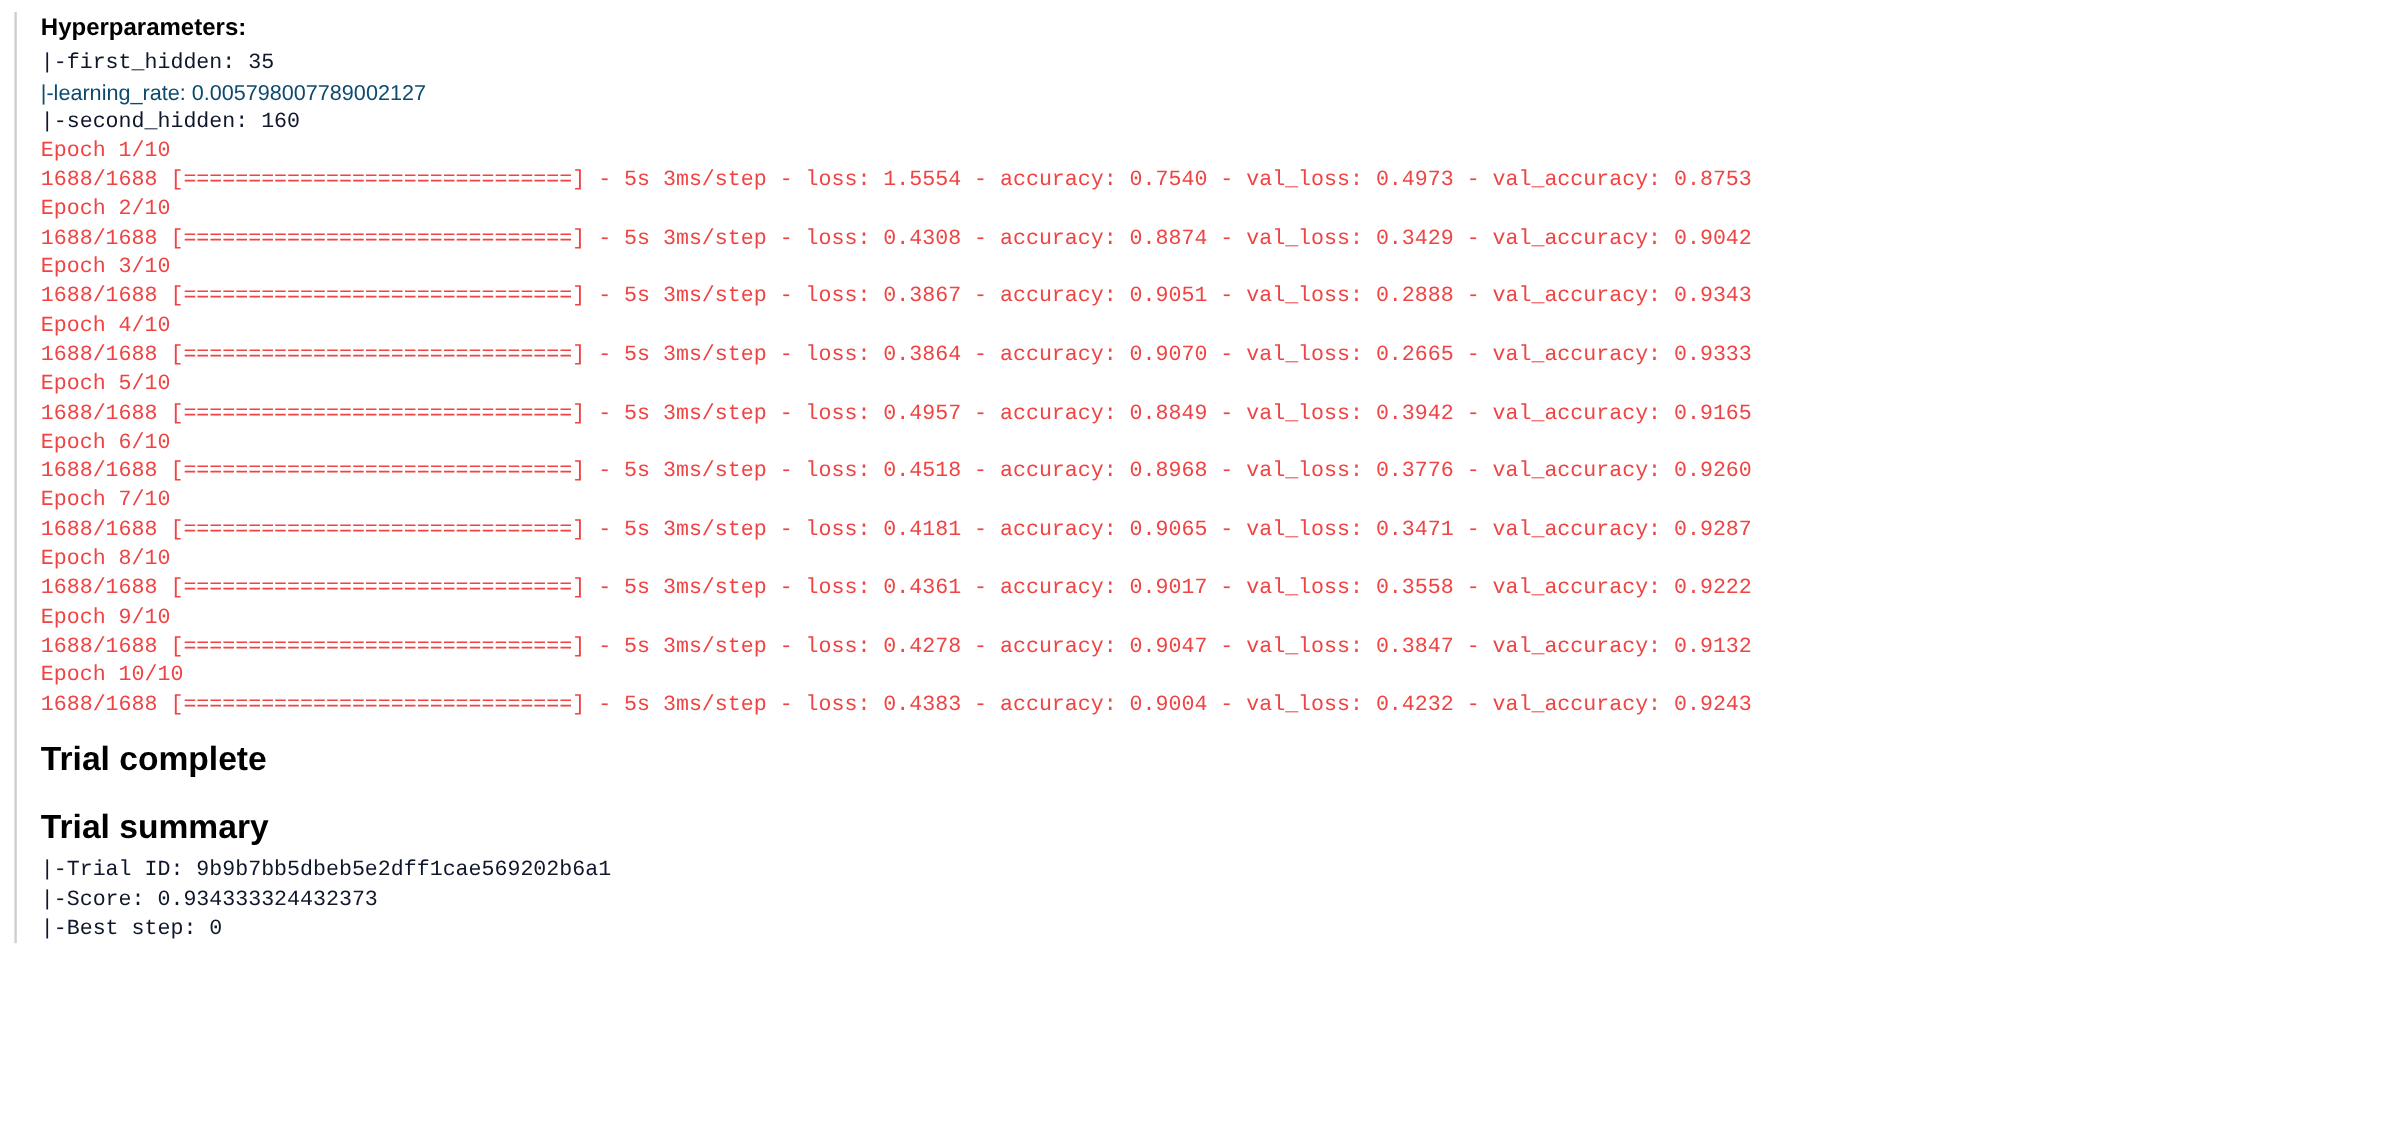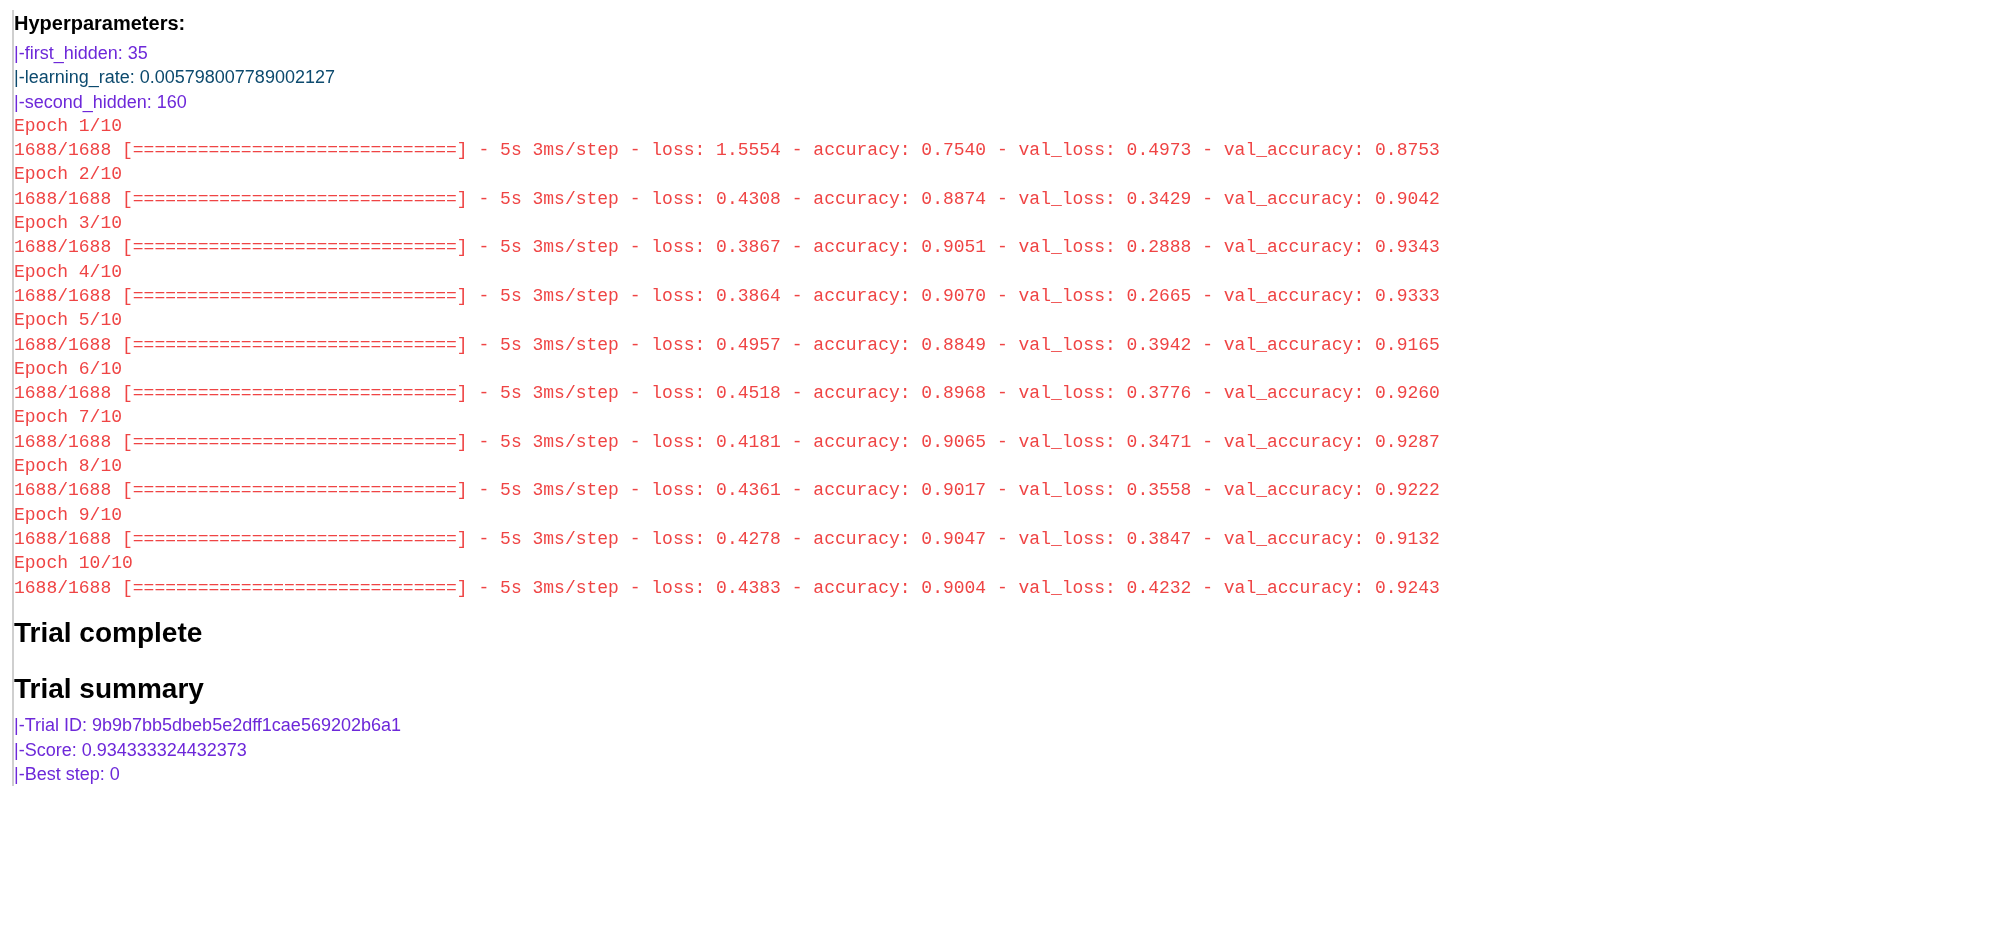--- a/index.html
+++ b/index.html
@@ -8,36 +8,36 @@
     background: #ffffff;
     color: #000000;
     margin: 0;
     padding: 10px 12px;
     line-height: 1.35;
     width: 1999px;
     box-sizing: border-box;
   }
   .border-left {
     border-left: 2px solid #cfcfcf;
-    padding-left: 0;
+    padding-left: 20px;
   }
   .heading {
     font-weight: bold;
     font-size: 28px;
     margin-bottom: 4px;
   }
   .heading-top {
     font-weight: bold;
     font-size: 20px;
     margin-top: 0;
   }
   .hp-line, .sum-line {
     font-size: 18px;
   }
-  .hp-green { color: #6d28d9; }
+  .hp-green { color: #0f172a; font-family: Liberation Mono, monospace; }
   .hp-blue  { color: #0c4a6e; }
   .mono {
     font-family: "Menlo", "Consolas", "Courier New", monospace;
     font-size: 18px;
     white-space: pre;
     color: #ef4444;
   }
   .gap { height: 14px; }
   .gap-sm { height: 2px; }
 </style>

